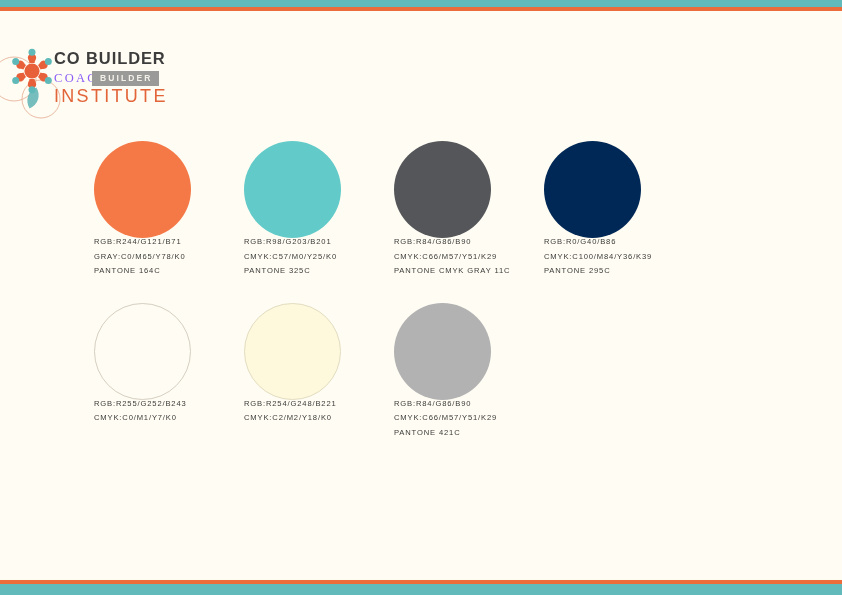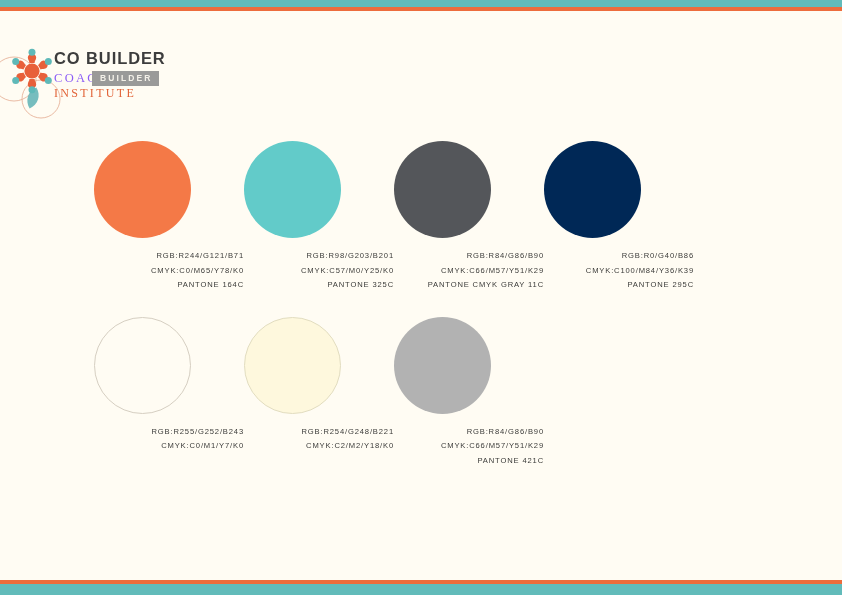--- a/index.html
+++ b/index.html
@@ -67,22 +67,22 @@
   }
   .logo-line2 {
     font-family: "Liberation Serif", serif;
     font-size: 12.5px;
     letter-spacing: 2.3px;
     color: #8b5cf6;
     display: block;
     margin-top: 5px;
   }
   .logo-line3 {
-    font-family: Liberation Serif, serif;
-    font-size: 12px;
+    font-family: Liberation Sans, sans-serif;
+    font-size: 18px;
     letter-spacing: 2.3px;
     color: #E2653A;
     display: block;
     margin-top: 3px;
   }
 
   
   .section-tag {
     position: absolute;
     left: 92px;
@@ -111,22 +111,20 @@
     width: 150px;
     flex: 0 0 150px;
   }
   .circle {
     width: 97px;
     height: 97px;
     border-radius: 50%;
     box-sizing: border-box;
   }
   .specs {
-    margin-top: 14px;
-    text-align: right;
   }
   .spec {
     font-family: "Liberation Sans", sans-serif;
     font-size: 7.6px;
     letter-spacing: 0.85px;
     color: #3A3A38;
     line-height: 1;
     margin-bottom: 7px;
     white-space: nowrap;
   }
@@ -177,21 +175,21 @@
 
 <div class="section-tag" style="background: rgb(154, 154, 153); color: rgb(243, 240, 232);">BUILDER</div>
 
 <div class="grid">
 
   <div class="row row-1">
     <div class="cell">
       <div class="circle" style="background: rgb(244, 121, 71);"></div>
       <div class="specs">
         <div class="spec">RGB:R244/G121/B71</div>
-        <div class="spec">CMYK:C0/M65/Y78/K0</div>
+        <div class="spec">GRAY:C0/M65/Y78/K0</div>
         <div class="spec">PANTONE 164C</div>
       </div>
     </div>
     <div class="cell">
       <div class="circle" style="background: rgb(98, 203, 201);"></div>
       <div class="specs">
         <div class="spec">RGB:R98/G203/B201</div>
         <div class="spec">CMYK:C57/M0/Y25/K0</div>
         <div class="spec">PANTONE 325C</div>
       </div>

